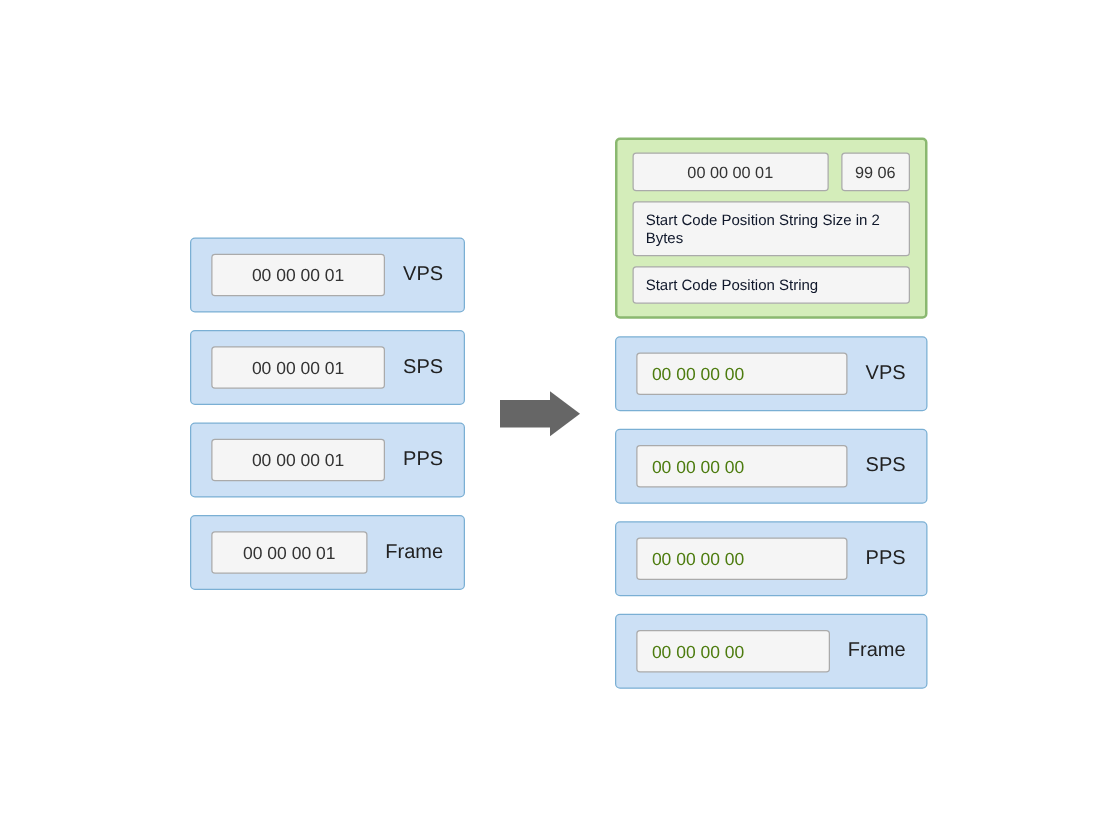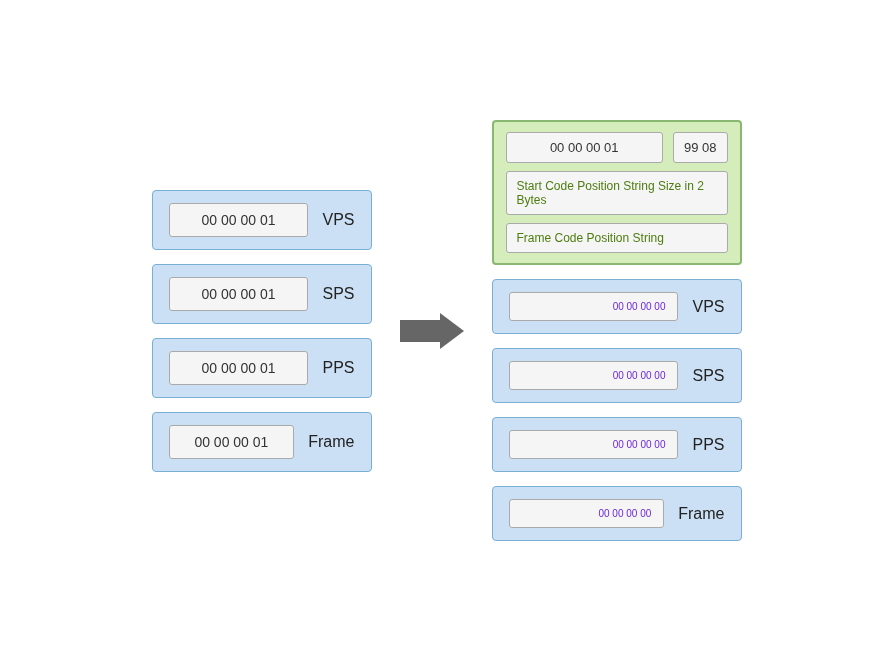--- a/index.html
+++ b/index.html
@@ -132,43 +132,43 @@
       text-align: center;
       white-space: nowrap;
     }
 
     .green-desc-box {
       background: #f5f5f5;
       border: 1.5px solid #aaa;
       border-radius: 3px;
       padding: 7px 10px;
       font-size: 12px;
-      color: #4d7c0f;
+      color: #0f172a;
     }
 
     .right-outer-box {
       background: #cce0f5;
       border: 1.5px solid #7aafd4;
       border-radius: 4px;
       padding: 12px 16px;
       display: flex;
       align-items: center;
       gap: 14px;
     }
 
     .right-inner-box {
       background: #f5f5f5;
       border: 1.5px solid #aaa;
       border-radius: 3px;
       padding: 8px 12px;
-      font-size: 10px;
-      color: #6d28d9;
+      font-size: 14px;
+      color: #4d7c0f;
       white-space: nowrap;
       flex: 1;
-      text-align: right;
+      text-align: left;
     }
   </style>
 </head>
 <body>
 
 <div class="diagram-container">
 
   <div class="left-column">
     <div class="left-outer-box">
       <div class="inner-box">00 00 00 01</div>
@@ -193,24 +193,24 @@
       <div class="arrow-body"></div>
       <div class="arrow-head"></div>
     </div>
   </div>
 
   <div class="right-column">
 
     <div class="green-outer-box">
       <div class="green-top-row">
         <div class="green-inner-box">00 00 00 01</div>
-        <div class="green-inner-box-small">99 08</div>
+        <div class="green-inner-box-small">99 06</div>
       </div>
       <div class="green-desc-box">Start Code Position String Size in 2 Bytes</div>
-      <div class="green-desc-box">Frame Code Position String</div>
+      <div class="green-desc-box">Start Code Position String</div>
     </div>
 
     <div class="right-outer-box">
       <div class="right-inner-box">00 00 00 00</div>
       <span class="label-text">VPS</span>
     </div>
 
     <div class="right-outer-box">
       <div class="right-inner-box">00 00 00 00</div>
       <span class="label-text">SPS</span>

